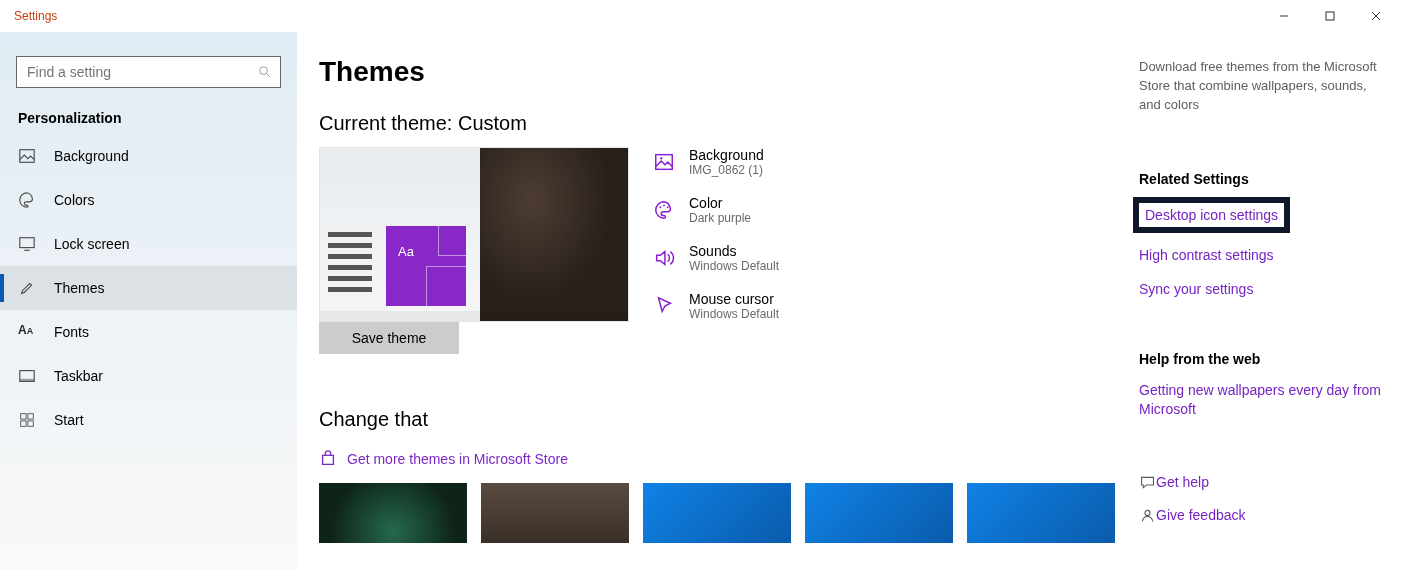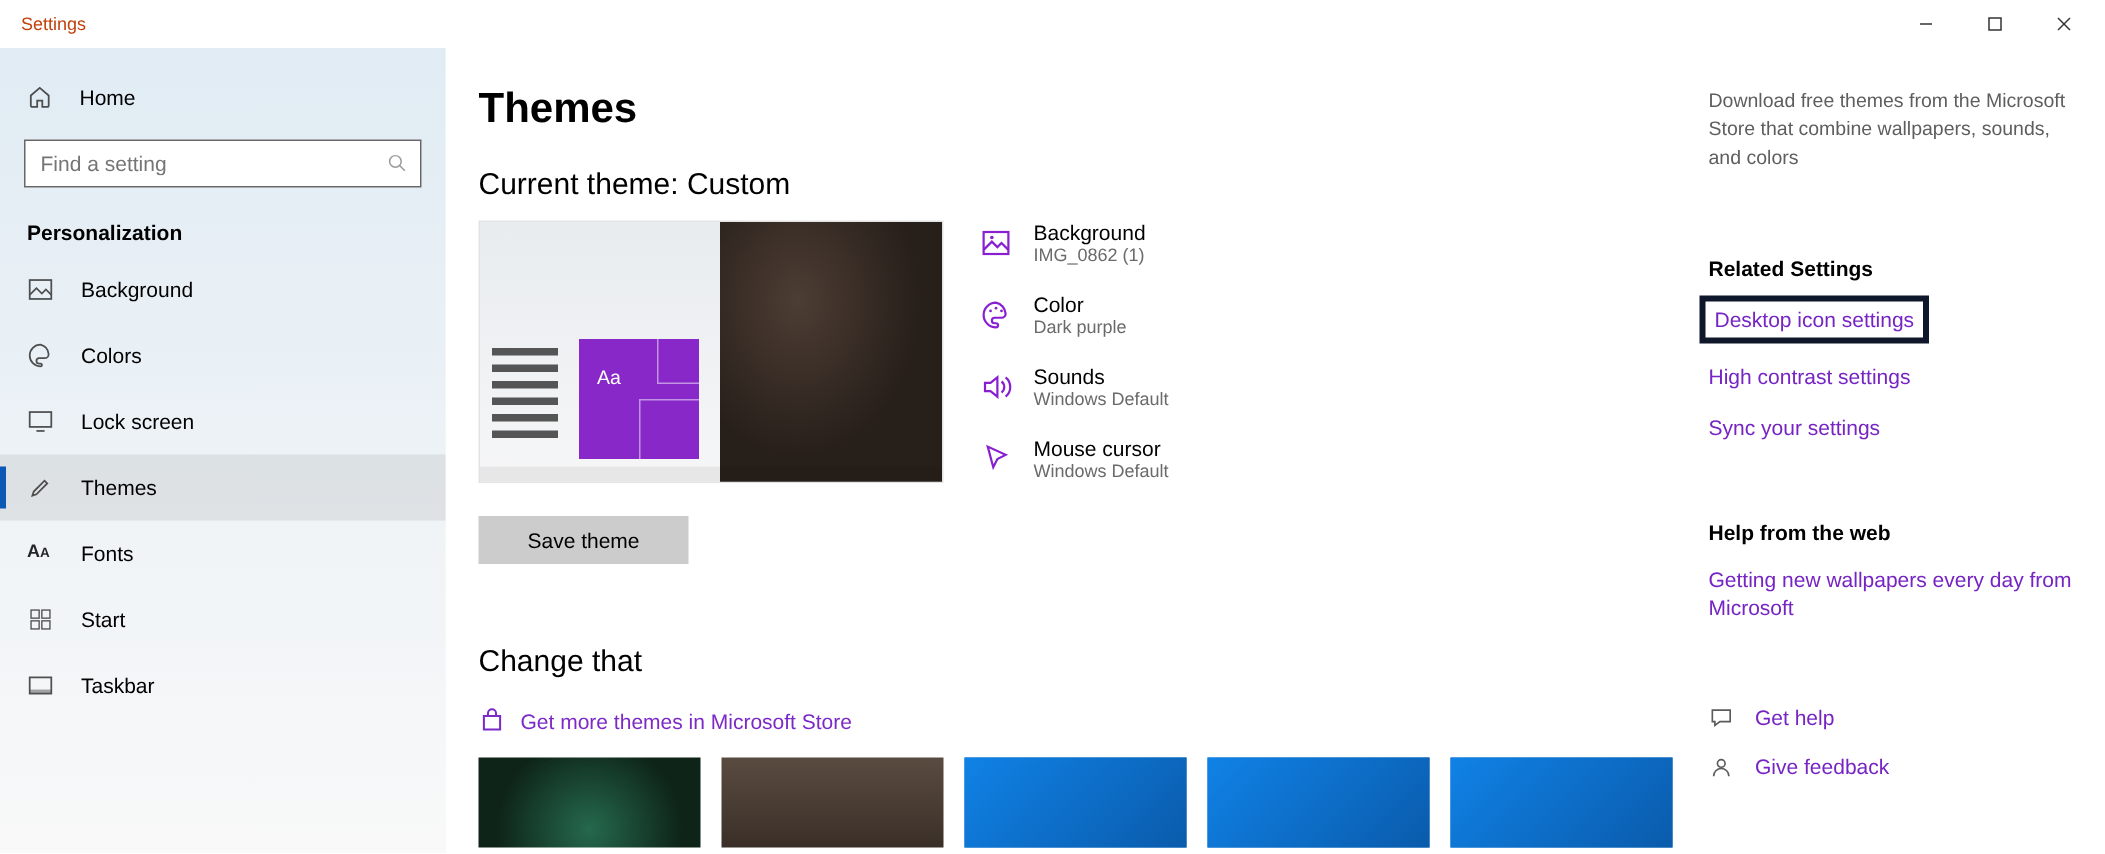--- a/index.html
+++ b/index.html
@@ -32,35 +32,35 @@
 .preview .tiles .aa { position: absolute; left: 12px; top: 18px; font-size: 13px; color: #fff; }
 .preview .tiles .g1 { position: absolute; right: 0; top: 0; width: 28px; height: 30px; border-left: 1px solid rgba(255,255,255,.5); border-bottom: 1px solid rgba(255,255,255,.5);}
 .preview .tiles .g2 { position: absolute; right: 0; bottom: 0; width: 40px; height: 40px; border-left: 1px solid rgba(255,255,255,.5); border-top: 1px solid rgba(255,255,255,.5);}
 .preview .list { position: absolute; left: 8px; top: 78px; width: 44px; }
 .preview .list div { height: 5px; margin: 6px 0; background: #555; }
 .settings-list { display: flex; flex-direction: column; gap: 18px; }
 .sitem { display: flex; gap: 14px; align-items: center; cursor: pointer; }
 .sitem .ic { width: 22px; height: 22px; color: #881fd1; }
 .sitem .tx .l1 { font-size: 14px; color: #000; }
 .sitem .tx .l2 { font-size: 12px; color: #6a6a6a; }
-.save-btn { margin-top: 22px; width: 140px; height: 32px; background: #cccccc; border: 0; font-size: 14px; color: #000; }
+.save-btn { width: 140px; height: 32px; background: #cccccc; border: 0; font-size: 14px; color: #000; }
 .change { margin-top: 54px; }
 .store { display: flex; align-items: flex-end; gap: 10px; color: #7c2ac7; font-size: 14px; margin: 18px 0 16px 0; }
 .store svg { width: 18px; height: 18px; }
 .thumbs { display: flex; gap: 14px; }
 .thumb { width: 148px; height: 60px; background: #0d70c8; background-image: linear-gradient(135deg, #1082e6, #0a5bab); }
 .thumb.t1 { background: radial-gradient(circle at 50% 80%, #25694d 0%, #0e2418 70%); }
 .thumb.t2 { background: linear-gradient(180deg, #5a4b40, #3a2f28); }
 .right { width: 260px; padding-top: 26px; padding-right: 12px; }
 .right .head1 { font-size: 14px; font-weight: 600; margin-bottom: 10px; }
 .right .desc { font-size: 13px; color: #5e5e5e; line-height: 1.45; margin-bottom: 56px; }
 .right .section { font-size: 14px; font-weight: 600; margin-bottom: 14px; }
 .right a.link { display: block; font-size: 14px; color: #7624c3; text-decoration: none; margin-bottom: 18px; }
-.right .highlighted { border: 4px solid #0f172a; padding: 4px 6px; margin: -4px -6px 14px -6px; display: inline-block; }
-.right .help-row { display: flex; align-items: center; gap: 14px; margin-bottom: 16px; }
+.right .highlighted { border: 6px solid #0f172a; padding: 4px 6px; margin: -4px -6px 14px -6px; display: inline-block; }
+.right .help-row { display: flex; align-items: center; margin-bottom: 16px; }
 .right .help-row svg { width: 17px; height: 17px; opacity: .8; }
 .right .help-row a { font-size: 14px; color: #7624c3; text-decoration: none; }
 .right-spacer { height: 36px; }
 </style>
 </head>
 <body>
 
 <div class="titlebar">
   <span class="title">Settings</span>
   <div class="controls">
@@ -78,26 +78,20 @@
         <svg width="10" height="10">
           <line x1="1" y1="1" x2="9" y2="9" stroke="#333"></line>
           <line x1="9" y1="1" x2="1" y2="9" stroke="#333"></line>
         </svg>
       </div>
   </div>
 </div>
 
 <div class="wrap">
   <div class="sidebar">
-    <div class="sidebar-home">
-      <svg viewBox="0 0 20 20">
-          <path d="M3 9l7-6 7 6v8a1 1 0 0 1-1 1h-4v-5H8v5H4a1 1 0 0 1-1-1z" fill="none" stroke="#333" stroke-width="1.4"></path>
-        </svg>
-      <span>Home</span>
-    </div>
     <div class="search">
       <input placeholder="Find a setting" style="">
       <svg class="sicon" width="14" height="14" viewBox="0 0 20 20">
           <circle cx="8" cy="8" r="5.5" fill="none" stroke="#555" stroke-width="1.4"></circle>
           <line x1="12" y1="12" x2="17" y2="17" stroke="#555" stroke-width="1.4"></line>
         </svg>
     </div>
     <div class="category-label">Personalization</div>
 
     <div class="navitem">
@@ -125,33 +119,33 @@
           <path d="M4 16l3-1 8-8-2-2-8 8z" fill="none" stroke="#333" stroke-width="1.3"></path>
         </svg>
       <span>Themes</span>
     </div>
     <div class="navitem">
       <span class="icon" style="font-size:12px;font-weight:600;">A<span style="font-size:9px;">A</span></span>
       <span>Fonts</span>
     </div>
     <div class="navitem">
       <svg class="icon" viewBox="0 0 20 20">
+          <rect x="2" y="4" width="16" height="12" fill="none" stroke="#333" stroke-width="1.3"></rect>
+          <rect x="2" y="13" width="16" height="3" fill="#333" opacity=".5"></rect>
+        </svg>
+      <span>Taskbar</span>
+    </div>
+    <div class="navitem">
+      <svg class="icon" viewBox="0 0 20 20">
           <rect x="3" y="3" width="6" height="6" fill="none" stroke="#333"></rect>
           <rect x="11" y="3" width="6" height="6" fill="none" stroke="#333"></rect>
           <rect x="3" y="11" width="6" height="6" fill="none" stroke="#333"></rect>
           <rect x="11" y="11" width="6" height="6" fill="none" stroke="#333"></rect>
         </svg>
       <span>Start</span>
-    </div>
-    <div class="navitem">
-      <svg class="icon" viewBox="0 0 20 20">
-          <rect x="2" y="4" width="16" height="12" fill="none" stroke="#333" stroke-width="1.3"></rect>
-          <rect x="2" y="13" width="16" height="3" fill="#333" opacity=".5"></rect>
-        </svg>
-      <span>Taskbar</span>
     </div>
   </div>
 
   <div class="main">
     <div class="content">
       <h1>Themes</h1>
       <h2 class="sub">Current theme: Custom</h2>
 
       <div class="current-row">
         <div class="preview">

